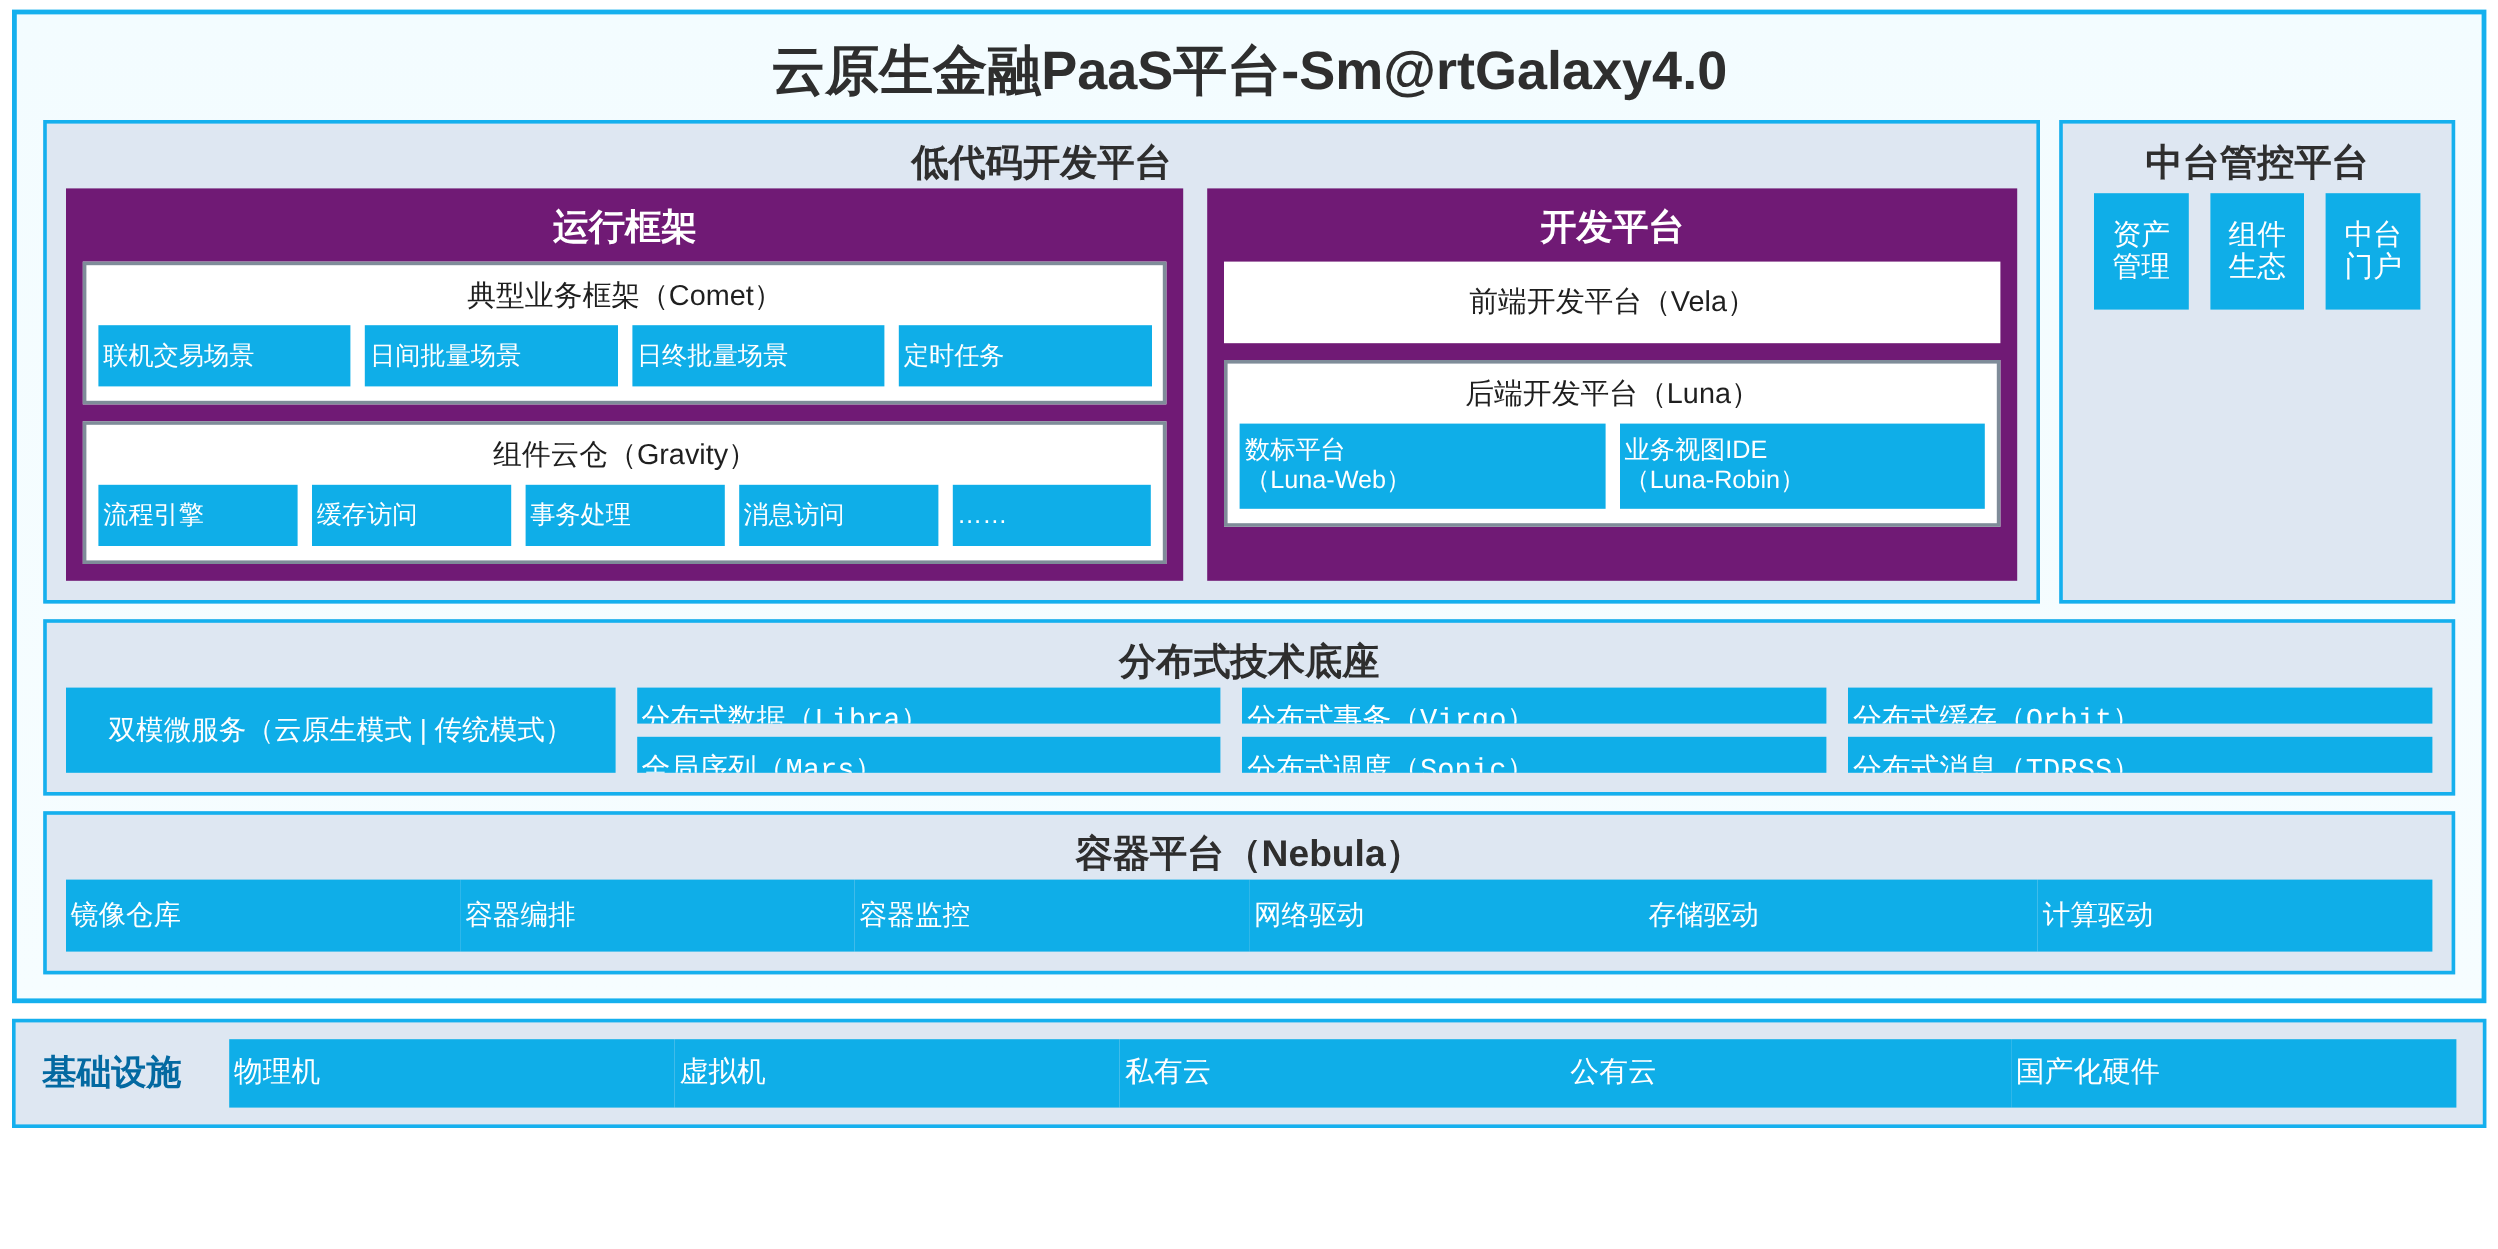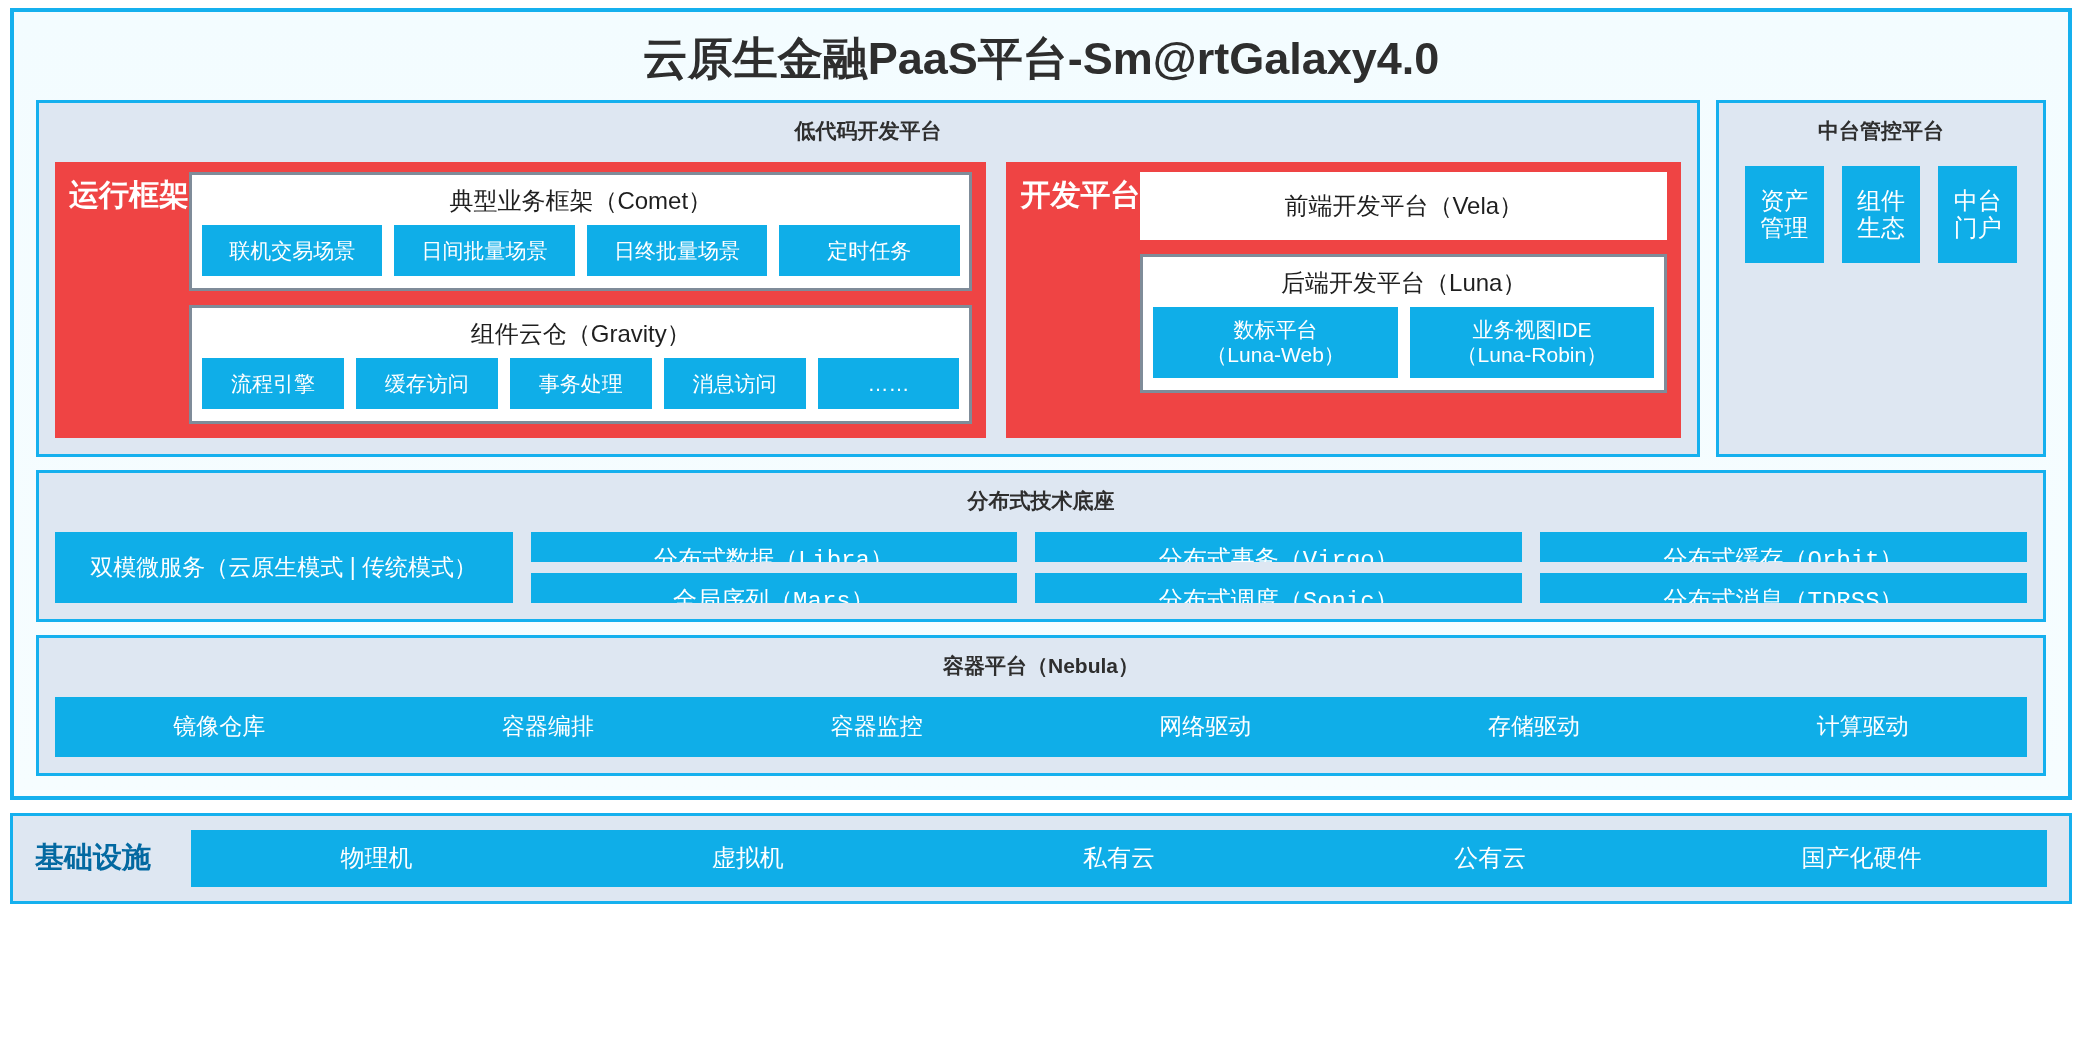--- a/index.html
+++ b/index.html
@@ -42,24 +42,24 @@
   }
 
   
   .panel {
     border: 3px solid #15B0EE;
     background: #DEE7F2;
     padding: 10px 16px 16px 16px;
   }
   .panel-title {
     text-align: center;
-    font-size: 21px;
+    font-size: 31px;
     font-weight: 700;
     color: #2e2e2e;
-    padding: 6px 0 20px 0;
+    padding: 6px 0 4px 0;
     line-height: 1.1;
   }
 
   
   .top-region {
     display: flex;
     gap: 16px;
     align-items: stretch;
   }
   .lowcode { flex: 1 1 auto; display: flex; flex-direction: column; }
@@ -68,24 +68,25 @@
   .lowcode-cols {
     display: flex;
     gap: 20px;
     flex: 1 1 auto;
   }
   .col-runtime { flex: 1 1 58%; }
   .col-dev     { flex: 1 1 42%; }
 
   
   .blue-block {
-    background: #ef4444;
+    background: #701a75;
     padding: 10px 14px 14px 14px;
     height: 100%;
     display: flex;
+    flex-direction: column;
   }
   .blue-block-title {
     text-align: center;
     color: #ffffff;
     font-size: 30px;
     font-weight: 700;
     padding: 6px 0 12px 0;
     line-height: 1.1;
   }
 
@@ -105,21 +106,21 @@
 
   .chip-row {
     display: flex;
     gap: 12px;
   }
   .chip {
     flex: 1 1 0;
     background: #0FAEE8;
     color: #ffffff;
     font-size: 21px;
-    text-align: center;
+    text-align: left;
     padding: 13px 4px;
     line-height: 1.2;
     white-space: nowrap;
     overflow: hidden;
   }
   .chip.two-line {
     line-height: 1.22;
     padding: 10px 4px;
     white-space: normal;
   }

